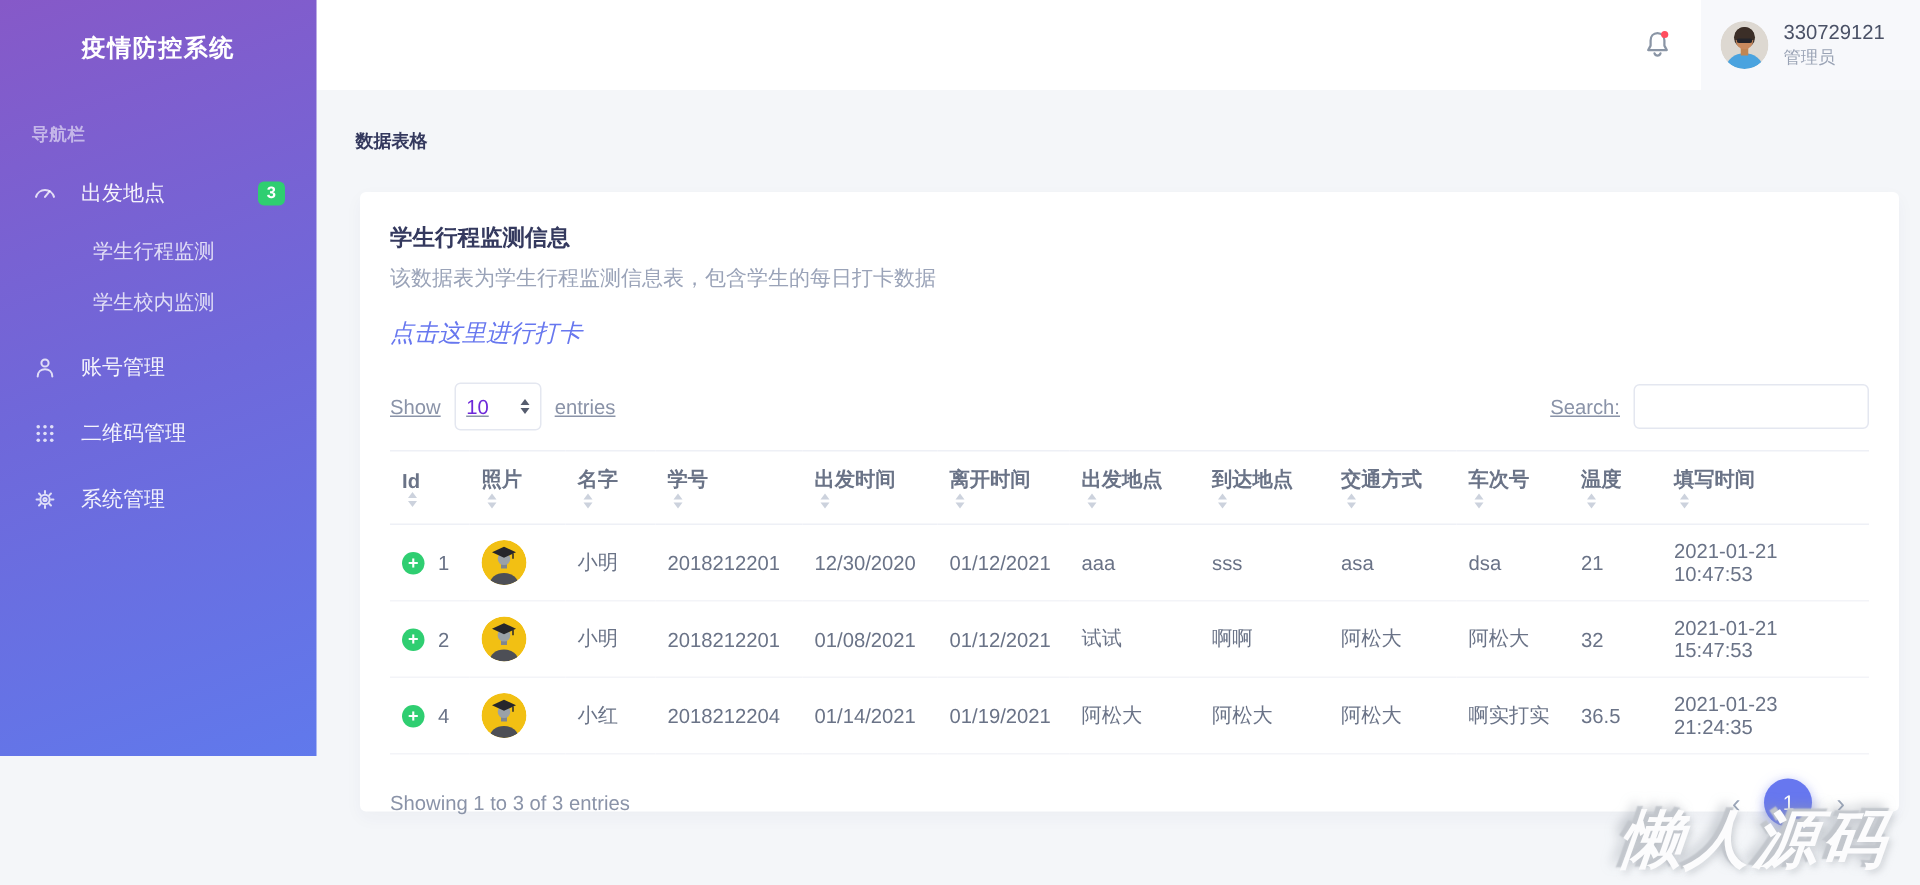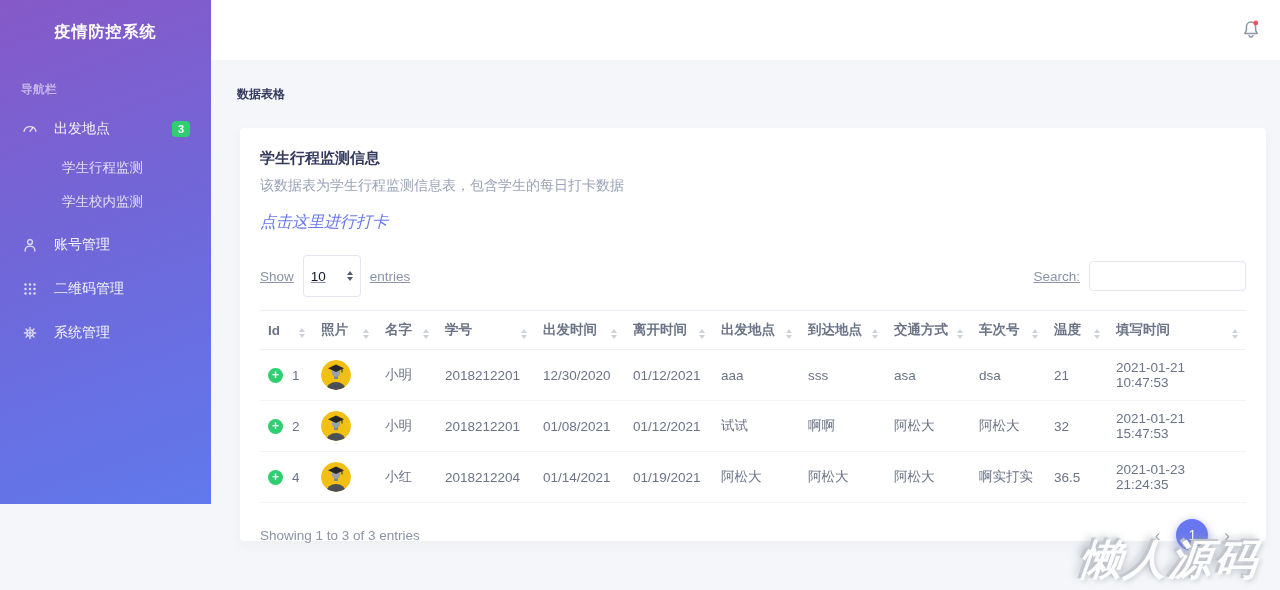--- a/index.html
+++ b/index.html
@@ -65,42 +65,42 @@
   .card-title { font-size:15px; font-weight:bold; color:#34395e; }
   .card-desc { font-size:14px; color:#9aa3b8; margin-top:9px; }
   .card-link { font-size:16px; color:#6777ef; margin-top:17px; cursor:pointer; width:max-content;font-style:italic; }
   
   .controls {
     display:flex; justify-content:space-between; align-items:center;
     margin-top:22px; font-size:13.5px; color:#8a93a8;text-decoration:underline;
   }
   .show-group, .search-group { display:flex; align-items:center; }
   .page-size-box {
-    border:1px solid #e4e7f0; border-radius:4px; height:42px; width:58px;
+    border:1px solid #e4e7f0; border-radius:4px; height:32px; width:58px;
     margin:0 9px; padding:0 7px; display:flex; align-items:center;
-    justify-content:space-between; color:#0f172a; cursor:pointer; background:#fff;text-align:right;
+    justify-content:space-between; color:#6d28d9; cursor:pointer; background:#fff;text-align:right;
   }
   .updown { display:flex; flex-direction:column; line-height:0; }
   .updown i {
     border-left:3.5px solid transparent; border-right:3.5px solid transparent;
   }
   .updown i.up { border-bottom:4.5px solid #555c6e; margin-bottom:2px; }
   .updown i.dn { border-top:4.5px solid #555c6e; }
   .search-input {
     border:1px solid #e4e7f0; border-radius:4px; height:30px; width:157px;
     margin-left:9px; outline:none; padding:0 8px; font-family:inherit; font-size:13px; color:#6a7387;
   }
   
   table { width:100%; border-collapse:collapse; margin-top:13px; table-layout:fixed; }
   th {
     font-size:13.5px; font-weight:bold; color:#6a7387; text-align:left;
     padding:10px 8px; border-top:1px solid #eef0f6; border-bottom:1px solid #eef0f6;
     cursor:pointer;
   }
-  .th-inner { display:flex; align-items:flex-end; justify-content:space-between; }
+  .th-inner { display:flex; align-items:flex-start; justify-content:space-between;flex-direction:column; }
   .sort { display:flex; flex-direction:column; line-height:0; margin-left:4px; flex:none; }
   .sort i { border-left:3.5px solid transparent; border-right:3.5px solid transparent; }
   .sort i.up { border-bottom:4px solid #ccd2dd; margin-bottom:2px; }
   .sort i.dn { border-top:4px solid #ccd2dd; }
   td {
     font-size:13.5px; color:#6a7387; padding:10px 8px;
     border-bottom:1px solid #f3f4f8; vertical-align:middle; height:51px;
   }
   .idcell { display:flex; align-items:center; gap:9px; }
   .plus-btn {
@@ -199,20 +199,42 @@
   </div>
 </aside>
 
 <header class="topbar">
   <div class="bell-wrap">
     <svg width="24" height="24" viewBox="0 0 24 24">
       <path d="M12 4 C9.2 4 7.4 6.2 7.4 9 L7.4 12.4 L5.8 15.4 L18.2 15.4 L16.6 12.4 L16.6 9 C16.6 6.2 14.8 4 12 4 Z" fill="none" stroke="#8a95a5" stroke-width="1.5" stroke-linejoin="round"></path>
       <path d="M10 17.6 a2.1 2.1 0 0 0 4 0" fill="none" stroke="#8a95a5" stroke-width="1.5" stroke-linecap="round"></path>
       <circle cx="16.8" cy="5" r="2.4" fill="#ff4d5e"></circle>
     </svg>
+  </div>
+  <div class="user-area">
+    <svg class="avatar-img" viewBox="0 0 32 32">
+      <defs>
+          <clipPath id="avclip">
+            <circle cx="16" cy="16" r="16"></circle>
+          </clipPath>
+        </defs>
+      <circle cx="16" cy="16" r="16" fill="#ddd8d1"></circle>
+      <g clip-path="url(#avclip)">
+        <ellipse cx="16" cy="31" rx="12" ry="9.5" fill="#4aa3df"></ellipse>
+        <rect x="13.5" y="16" width="5" height="7" fill="#c08552"></rect>
+        <circle cx="16" cy="11" r="7" fill="#3b2e27"></circle>
+        <circle cx="16" cy="13" r="5.8" fill="#c98a5e"></circle>
+        <path d="M9.5 10.5 a6.5 6.5 0 0 1 13 0 l0 2.2 l-13 0 Z" fill="#3b2e27"></path>
+        <rect x="10.8" y="11.6" width="10.4" height="3.1" rx="1.5" fill="#24242a"></rect>
+      </g>
+    </svg>
+    <div class="user-meta">
+      <span class="user-name">330729121</span>
+      <span class="user-role">管理员</span>
+    </div>
   </div>
 </header>
 
 <main class="main">
   <h1 class="page-title">数据表格</h1>
 
   <section class="card">
     <div class="card-title">学生行程监测信息</div>
     <div class="card-desc">该数据表为学生行程监测信息表，包含学生的每日打卡数据</div>
     <div class="card-link">点击这里进行打卡</div>

